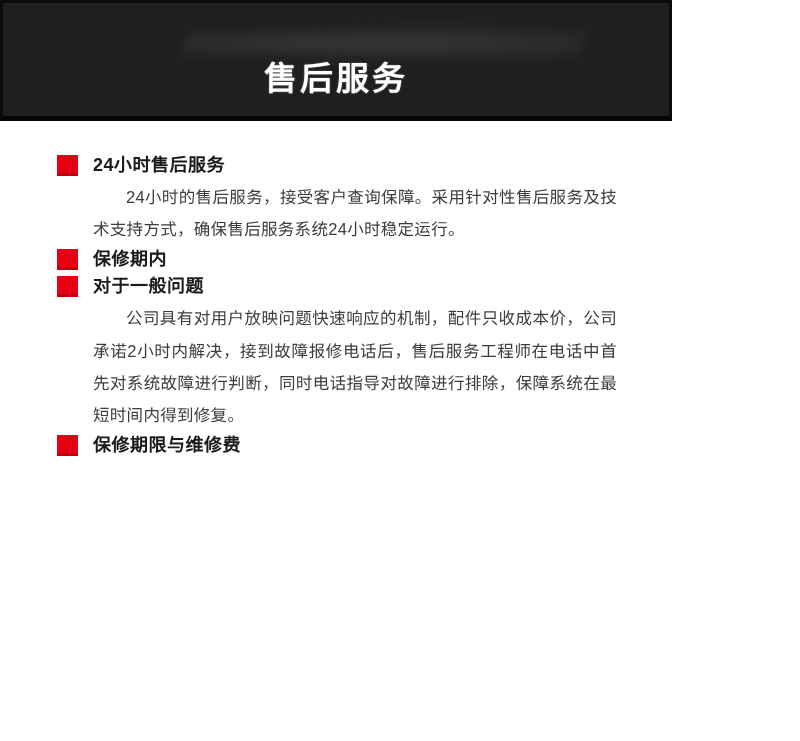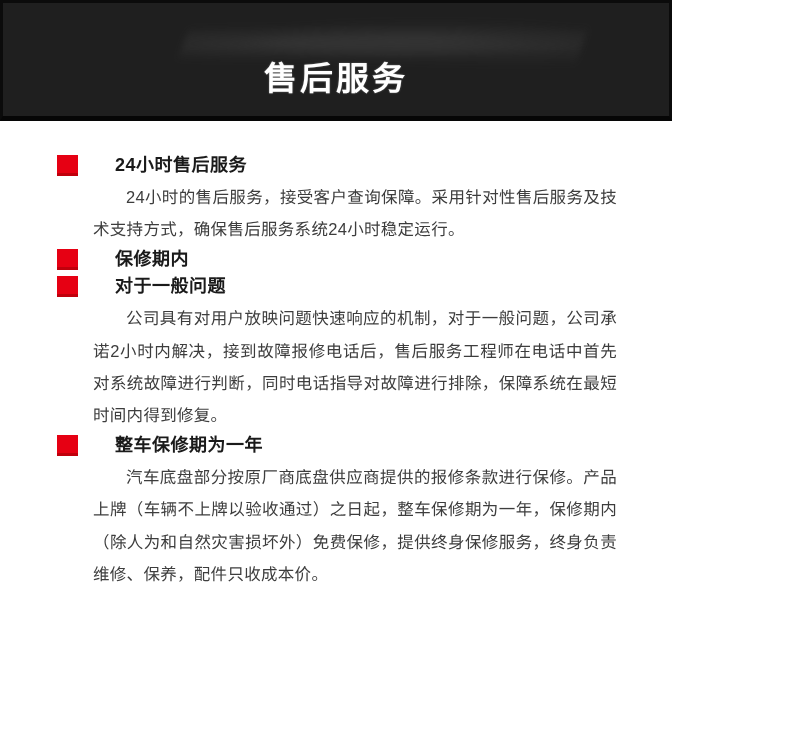--- a/index.html
+++ b/index.html
@@ -58,21 +58,20 @@
     pointer-events: none;
   }
   .content {
     padding: 30px 55px 0 57px;
   }
   .section-heading-row {
     display: flex;
     align-items: center;
     margin: 3px 0 5px 0;
     line-height: 22px;
-    gap: 22px;
   }
   .red-square {
     width: 21px;
     height: 21px;
     background: var(--accent);
     box-shadow: inset 0 -3px 0 rgba(120,0,0,0.35);
     margin-right: 15px;
     flex: 0 0 auto;
   }
   .section-heading {
@@ -123,29 +122,25 @@
       </div>
     </div>
 
     <div class="section">
       <div class="section-heading-row">
         <span class="red-square"></span>
         <span class="section-heading">对于一般问题</span>
       </div>
       <div class="section-paragraphs">
 
-      <p>公司具有对用户放映问题快速响应的机制，对于一般问题，公司承诺2小时内解决，接到故障报修电话后，售后服务工程师在电话中首先对系统故障进行判断，同时电话指导对故障进行排除，保障系统在最短时间内得到修复。</p>
+      <p>公司具有对用户放映问题快速响应的机制，配件只收成本价，公司承诺2小时内解决，接到故障报修电话后，售后服务工程师在电话中首先对系统故障进行判断，同时电话指导对故障进行排除，保障系统在最短时间内得到修复。</p>
         </div>
     </div>
 
     <div class="section">
       <div class="section-heading-row">
         <span class="red-square"></span>
-        <span class="section-heading">整车保修期为一年</span>
+        <span class="section-heading">保修期限与维修费</span>
       </div>
-      <div class="section-paragraphs">
-
-      <p>汽车底盘部分按原厂商底盘供应商提供的报修条款进行保修。产品上牌（车辆不上牌以验收通过）之日起，整车保修期为一年，保修期内（除人为和自然灾害损坏外）免费保修，提供终身保修服务，终身负责维修、保养，配件只收成本价。</p>
-        </div>
     </div>
   </div>
 
 </div>
 
 </body></html>

